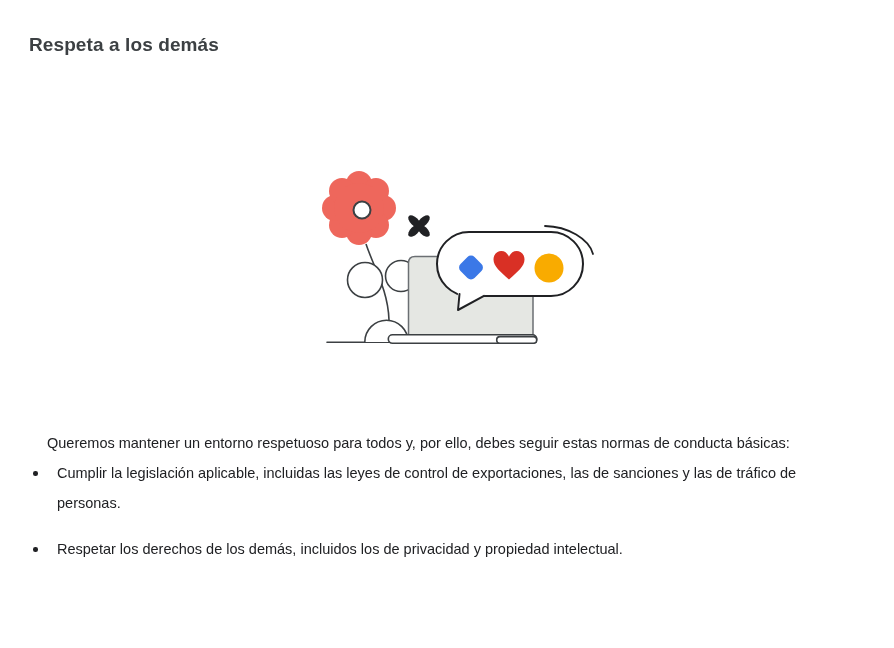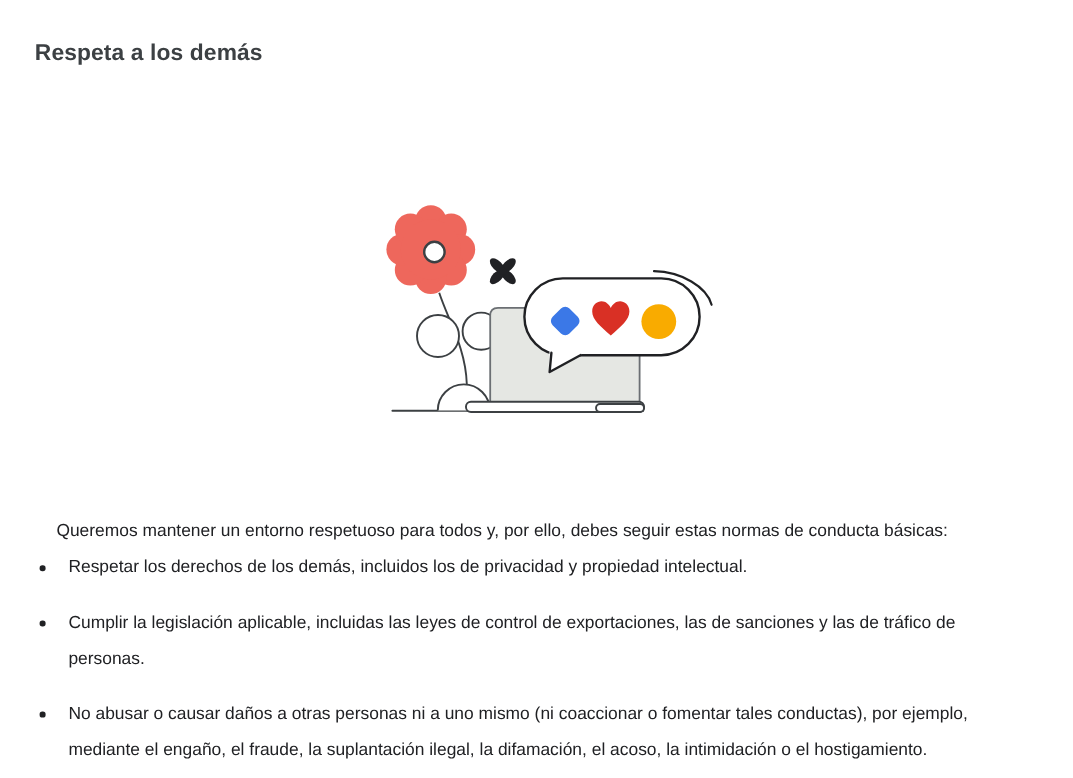--- a/index.html
+++ b/index.html
@@ -121,23 +121,20 @@
       <circle cx="249" cy="118" r="14.5" fill="#f9ab00"></circle>
     </g>
 
     <path d="M 245,76 C 268,76.5 289,89 293,104" fill="none" stroke="#202124" stroke-width="1.8" stroke-linecap="round"></path>
   </svg>
 
   <p class="intro">Queremos mantener un entorno respetuoso para todos y, por ello, debes seguir estas normas de conducta básicas:</p>
 
   <ul class="rules-list">
     <li class="rule-item">
-      <span>Respetar los derechos de los demás, incluidos los de privacidad y propiedad intelectual.</span>
-    </li>
-    <li class="rule-item">
       <span>Cumplir la legislación aplicable, incluidas las leyes de control de exportaciones, las de sanciones y las de tráfico de personas.</span>
     </li>
     <li class="rule-item">
-      <span>No abusar o causar daños a otras personas ni a uno mismo (ni coaccionar o fomentar tales conductas), por ejemplo, mediante el engaño, el fraude, la suplantación ilegal, la difamación, el acoso, la intimidación o el hostigamiento.</span>
+      <span>Respetar los derechos de los demás, incluidos los de privacidad y propiedad intelectual.</span>
     </li>
   </ul>
 
 </div>
 
 </body></html>

